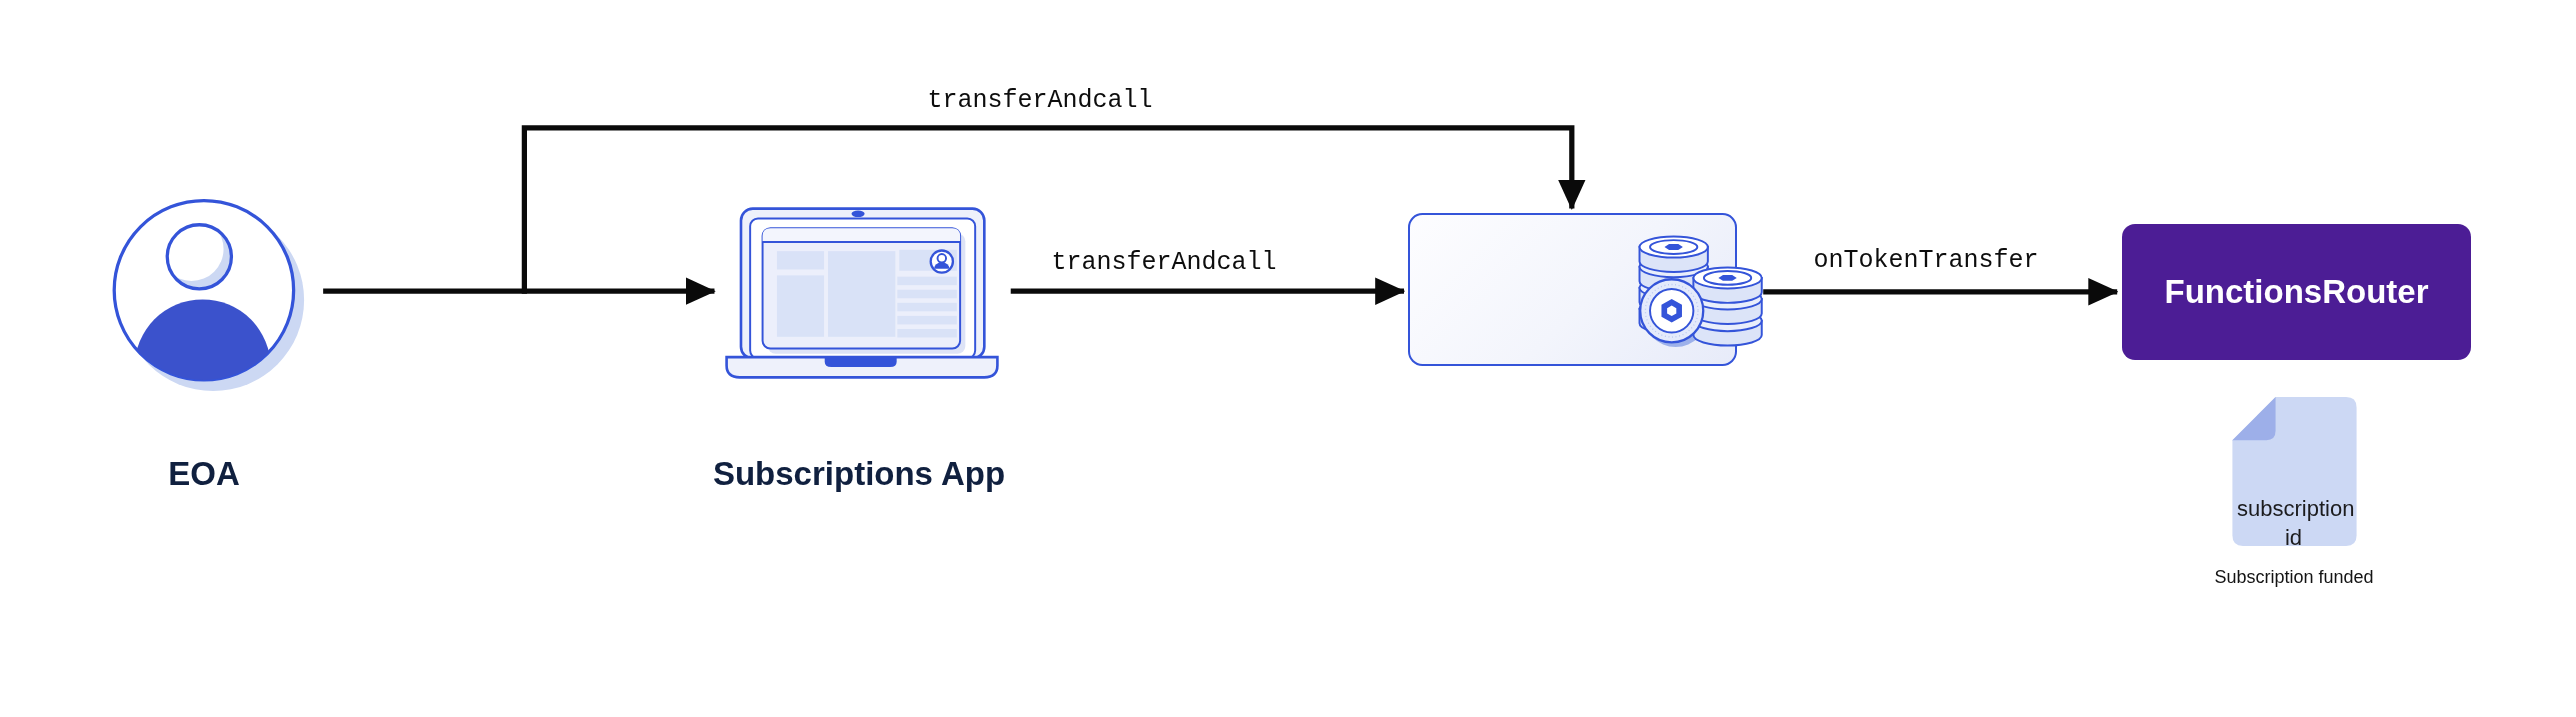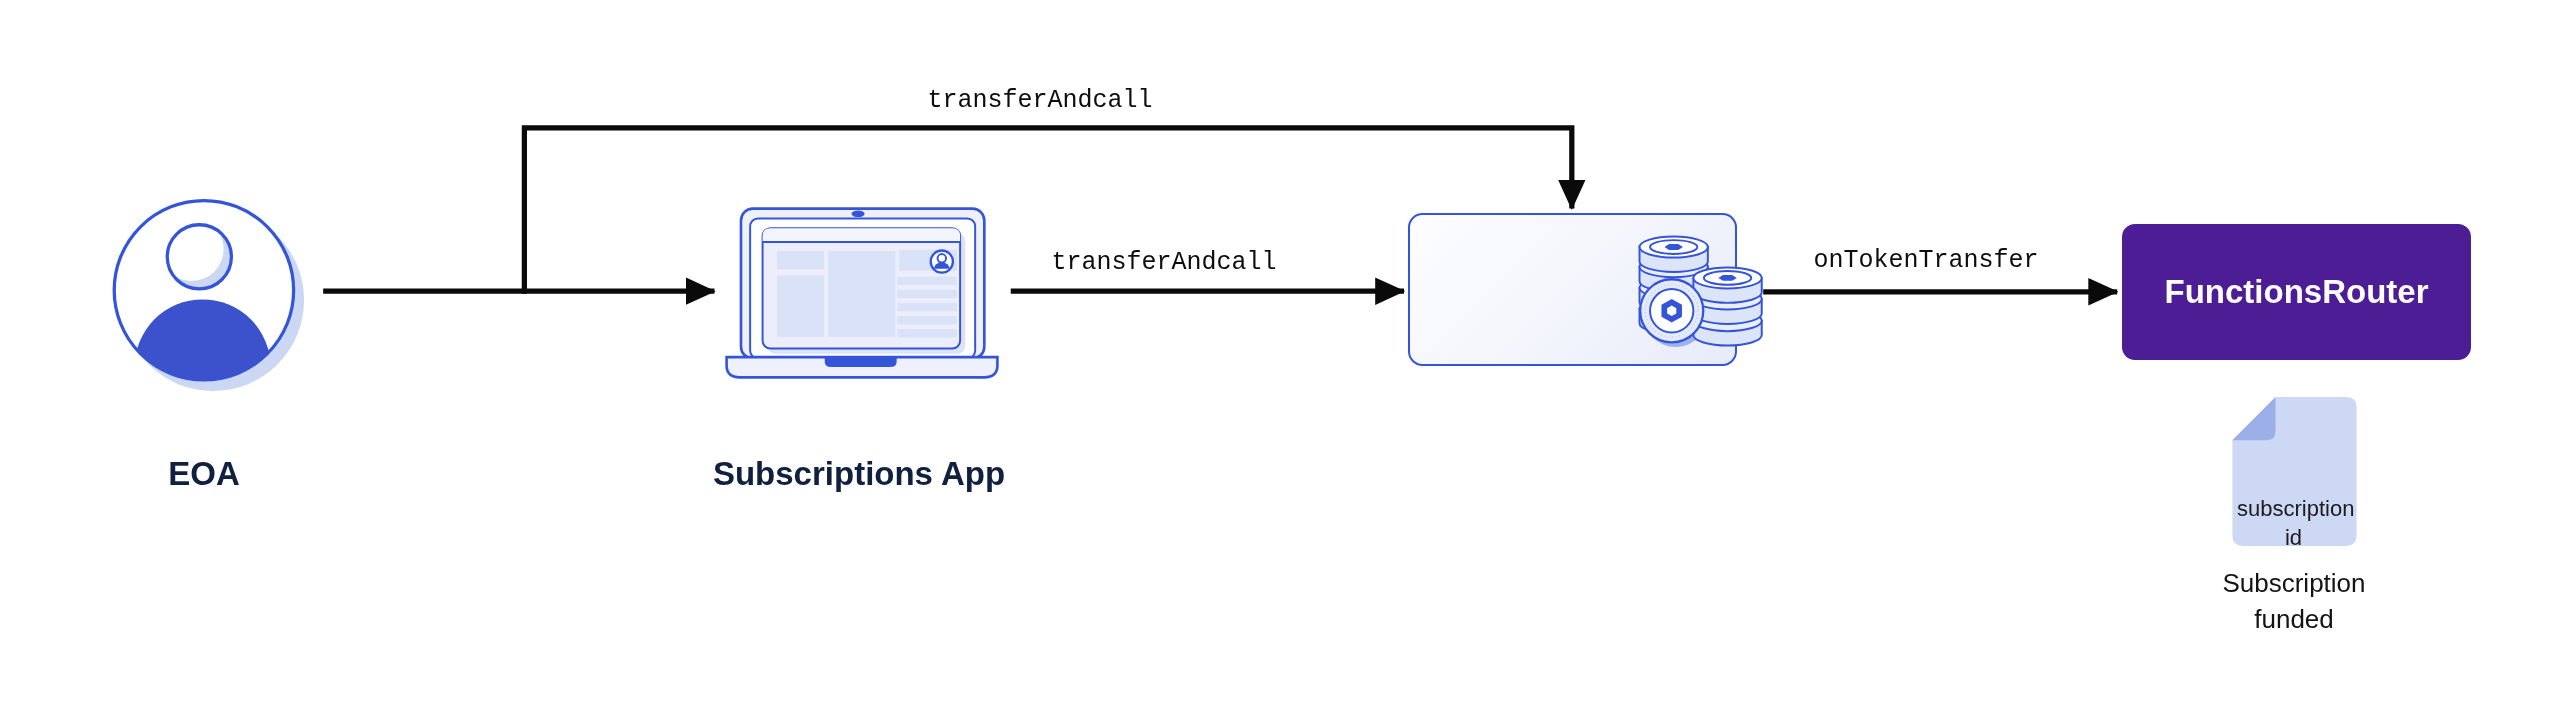--- a/index.html
+++ b/index.html
@@ -63,21 +63,21 @@
   .doc-text{
     position:absolute;
     left:2237px;top:459px;width:113px;
     font-size:22px;line-height:1.3;
     color:#1c1c1e;text-align:center;margin-top:36px;
   }
   
   .funded-caption{
     position:absolute;
     left:2210px;top:565px;width:168px;
-    font-size:26px;line-height:1.4;
+    font-size:18px;line-height:1.4;
     color:#141414;text-align:center;
   }
 </style>
 </head>
 <body>
 
 <div class="canvas">
 
   <svg class="abs" style="left:0;top:0" width="2576" height="718" viewBox="0 0 3930 1095">
     <defs>

